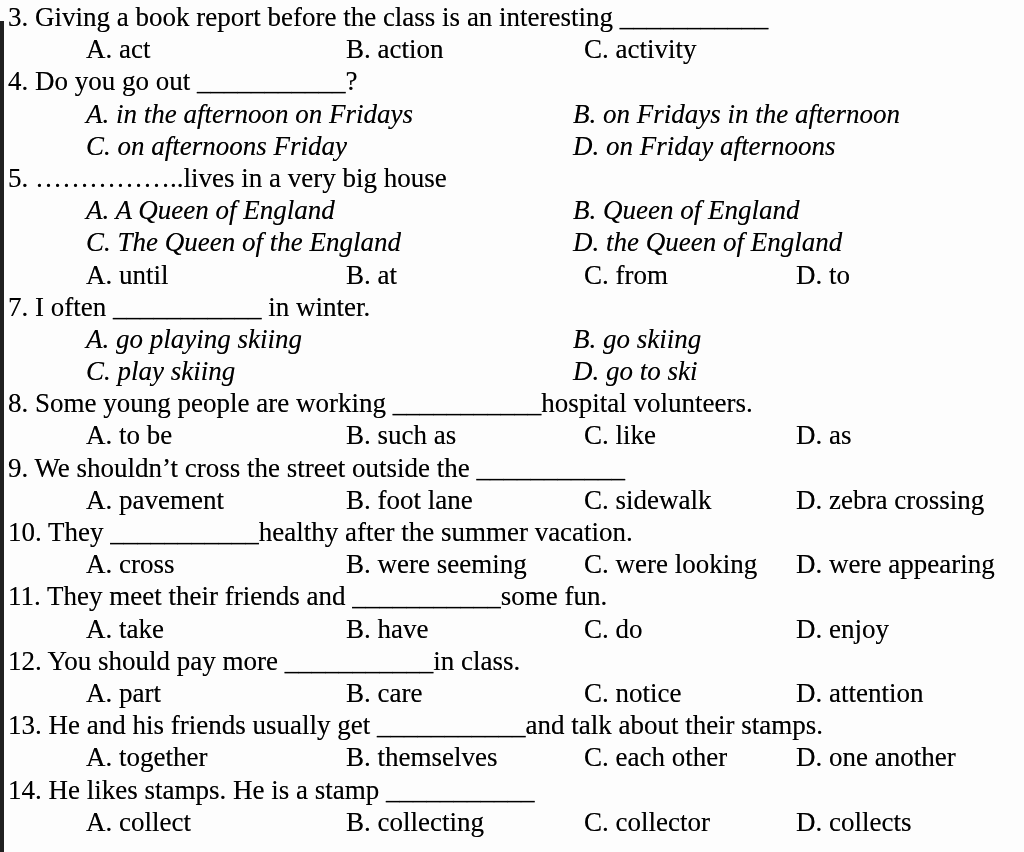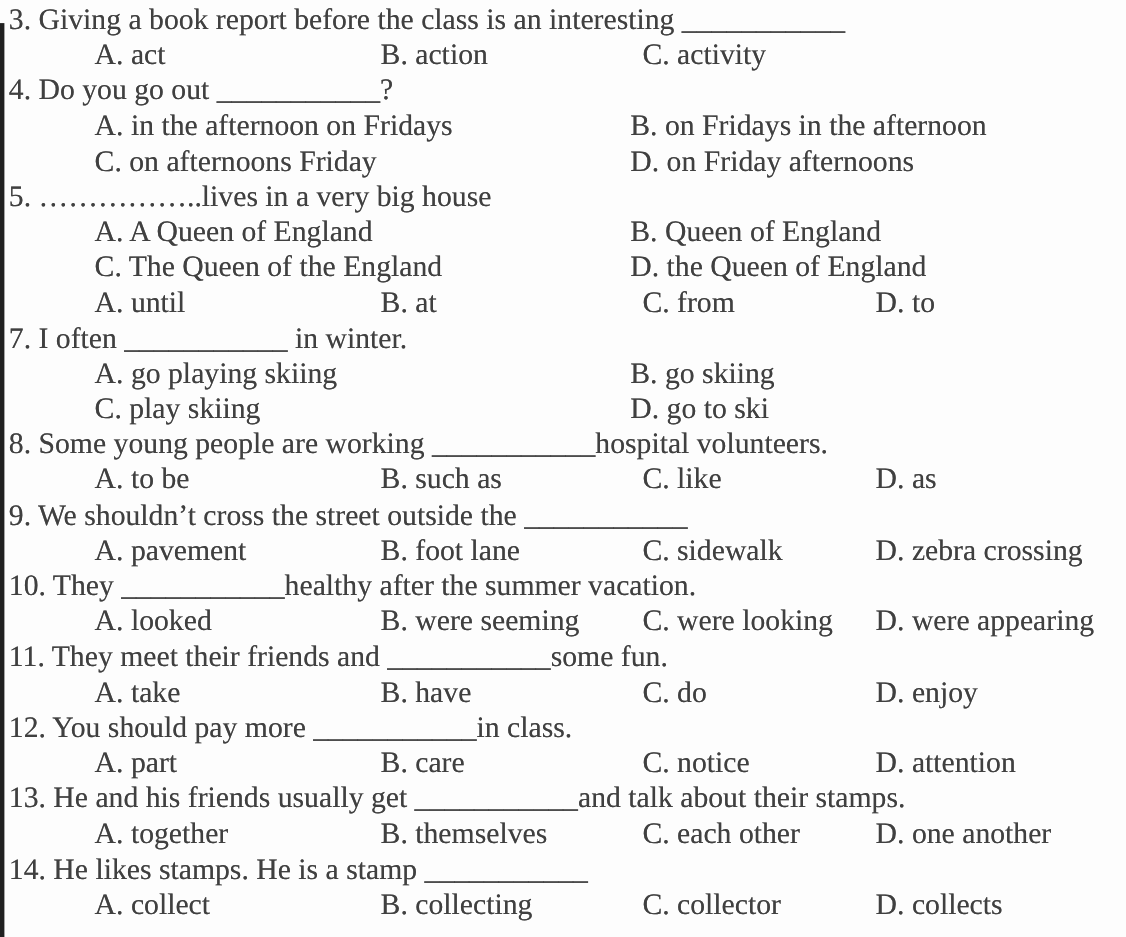--- a/index.html
+++ b/index.html
@@ -4,21 +4,21 @@
 <style>
   html, body { margin: 0; padding: 0; }
   .page {
     position: relative;
     width: 1024px;
     height: 852px;
     background: #fdfdfd;
     overflow: hidden;
     font-family: "Liberation Serif", "DejaVu Serif", serif;
     font-size: 27px;
-    color: #404040;
+    color: #000000;
     text-shadow: 0 0 0.5px rgba(20,20,20,0.55);
   }
   .leftbar {
     position: absolute;
     left: 0;
     top: 21px;
     width: 4px;
     height: 831px;
     background: #202020;
   }
@@ -35,20 +35,21 @@
   }
   .opts4 {
     display: grid;
     grid-template-columns: 260px 238px 212px auto;
     padding-left: 78px;
   }
   .opts2 {
     display: grid;
     grid-template-columns: 487px auto;
     padding-left: 78px;
+    font-style: italic;
   }
 </style>
 </head>
 <body>
 
 <div class="page">
   <div class="leftbar"></div>
   <div class="doc">
 
     <div class="row q"><span>3.</span> <span>Giving a book report before the class is an interesting ___________</span></div>
@@ -106,21 +107,21 @@
     <div class="row q"><span>9.</span> <span>We shouldn’t cross the street outside the ___________</span></div>
     <div class="row opts4">
       <span>A. pavement</span>
       <span>B. foot lane</span>
       <span>C. sidewalk</span>
       <span>D. zebra crossing</span>
     </div>
 
     <div class="row q"><span>10.</span> <span>They ___________healthy after the summer vacation.</span></div>
     <div class="row opts4">
-      <span>A. looked</span>
+      <span>A. cross</span>
       <span>B. were seeming</span>
       <span>C. were looking</span>
       <span>D. were appearing</span>
     </div>
 
     <div class="row q"><span>11.</span> <span>They meet their friends and ___________some fun.</span></div>
     <div class="row opts4">
       <span>A. take</span>
       <span>B. have</span>
       <span>C. do</span>

